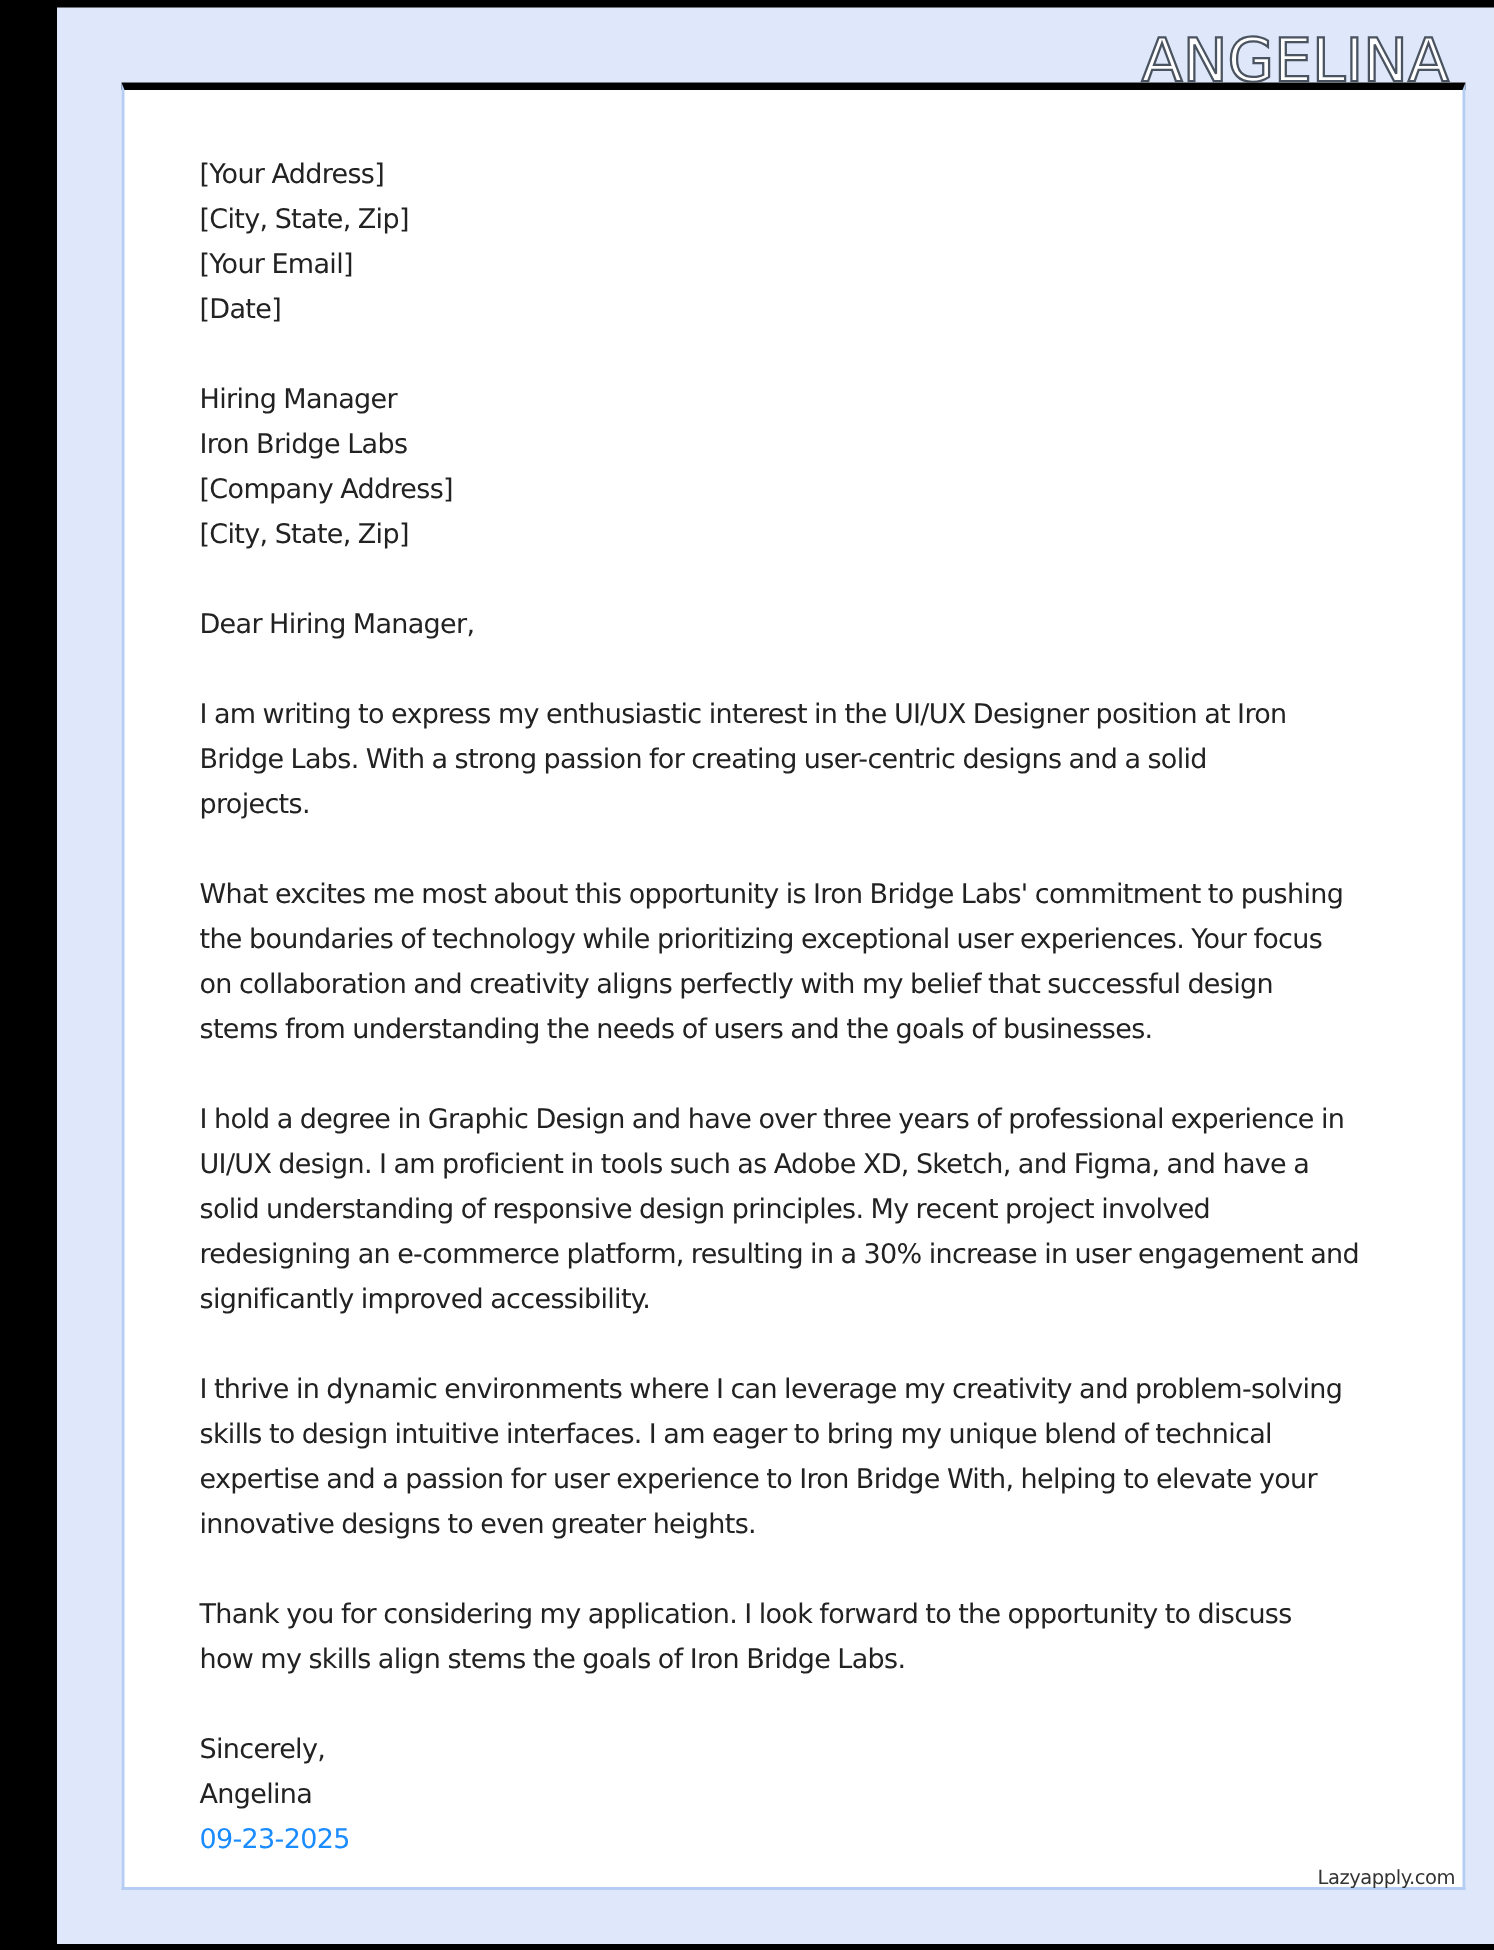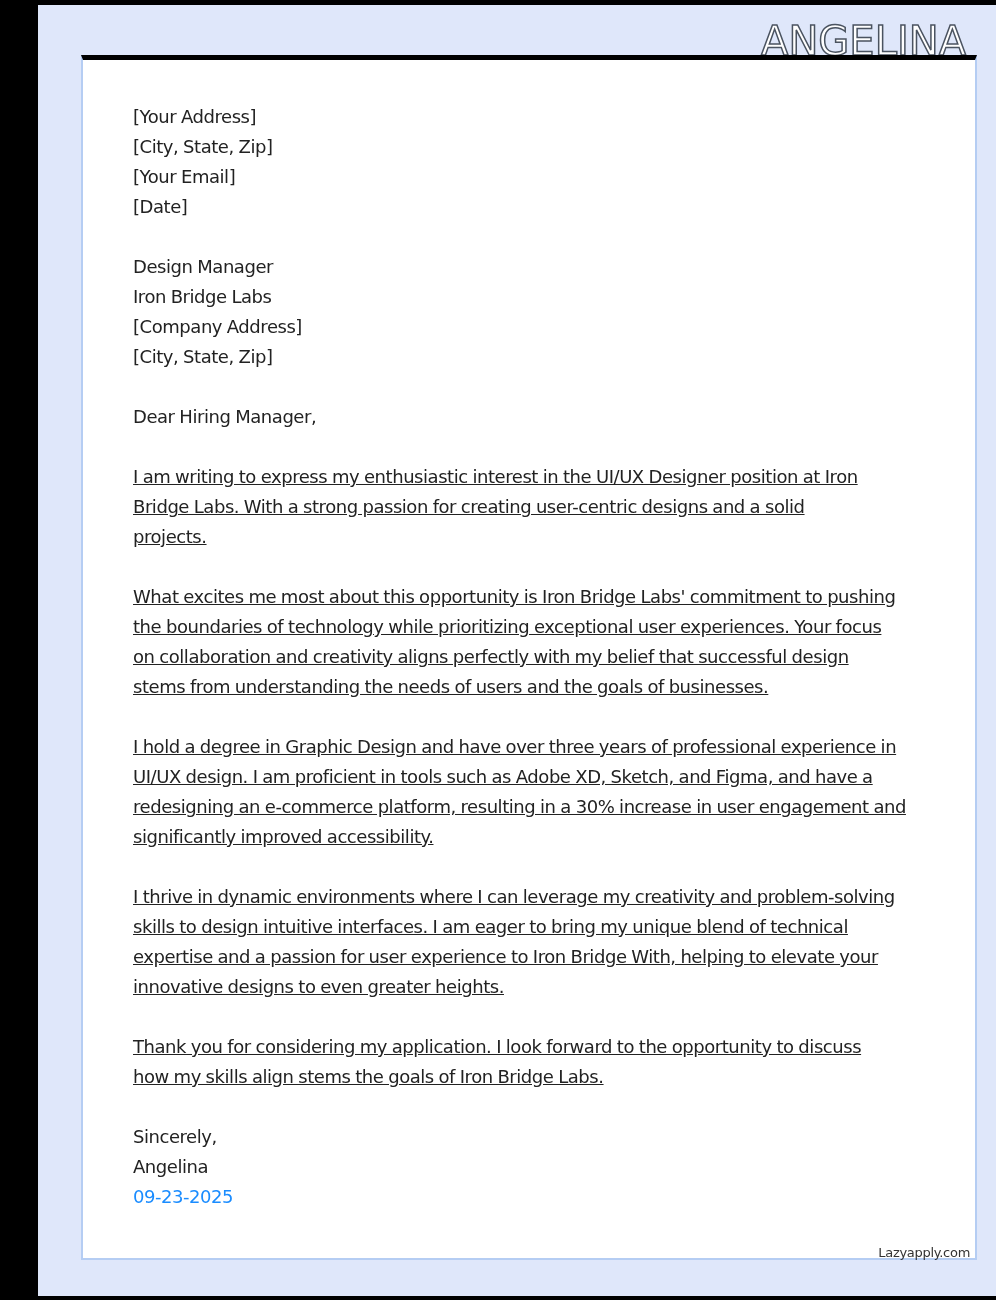--- a/index.html
+++ b/index.html
@@ -66,21 +66,20 @@
       white-space: nowrap;
     }
     .blank {
       display: block;
       height: 30px;
     }
     .para {
       display: block;
       white-space: normal;
       margin: 0;
-      text-decoration: underline;
     }
     .date-link {
       display: block;
       color: #1a8cff;
       text-decoration: none;
     }
     .footer-brand {
       position: absolute;
       right: 54px;
       top: 1240px;
@@ -105,21 +104,21 @@
     <div>
       <span class="line">[Your Address]</span>
       <span class="line">[City, State, Zip]</span>
       <span class="line">[Your Email]</span>
       <span class="line">[Date]</span>
     </div>
 
     <span class="blank"></span>
 
     <div>
-      <span class="line">Design Manager</span>
+      <span class="line">Hiring Manager</span>
       <span class="line">Iron Bridge Labs</span>
       <span class="line">[Company Address]</span>
       <span class="line">[City, State, Zip]</span>
     </div>
 
     <span class="blank"></span>
 
     <span class="line">Dear Hiring Manager,</span>
 
     <span class="blank"></span>
@@ -137,20 +136,21 @@
       <span class="line">the boundaries of technology while prioritizing exceptional user experiences. Your focus</span>
       <span class="line">on collaboration and creativity aligns perfectly with my belief that successful design</span>
       <span class="line">stems from understanding the needs of users and the goals of businesses.</span>
     </div>
 
     <span class="blank"></span>
 
     <div class="para">
       <span class="line">I hold a degree in Graphic Design and have over three years of professional experience in</span>
       <span class="line">UI/UX design. I am proficient in tools such as Adobe XD, Sketch, and Figma, and have a</span>
+      <span class="line">solid understanding of responsive design principles. My recent project involved</span>
       <span class="line">redesigning an e-commerce platform, resulting in a 30% increase in user engagement and</span>
       <span class="line">significantly improved accessibility.</span>
     </div>
 
     <span class="blank"></span>
 
     <div class="para">
       <span class="line">I thrive in dynamic environments where I can leverage my creativity and problem-solving</span>
       <span class="line">skills to design intuitive interfaces. I am eager to bring my unique blend of technical</span>
       <span class="line">expertise and a passion for user experience to Iron Bridge With, helping to elevate your</span>

